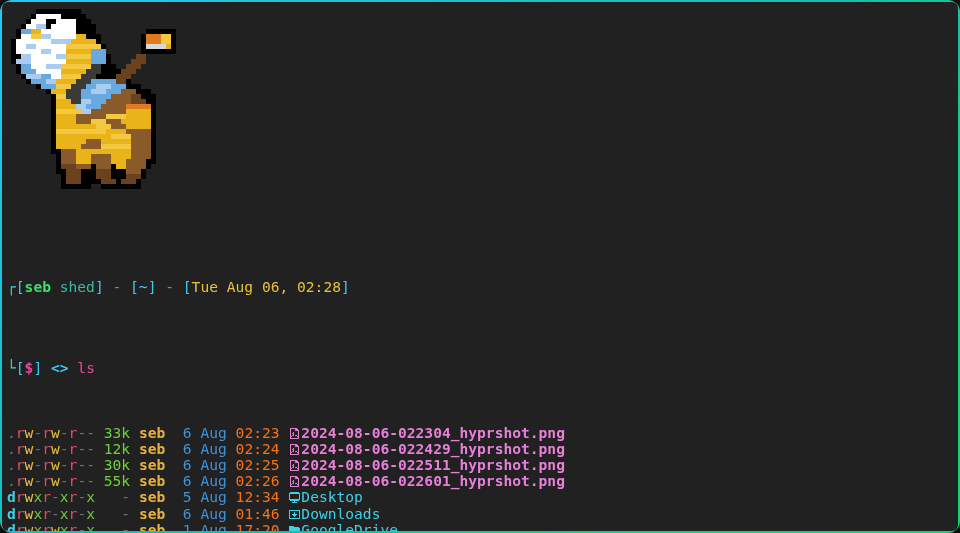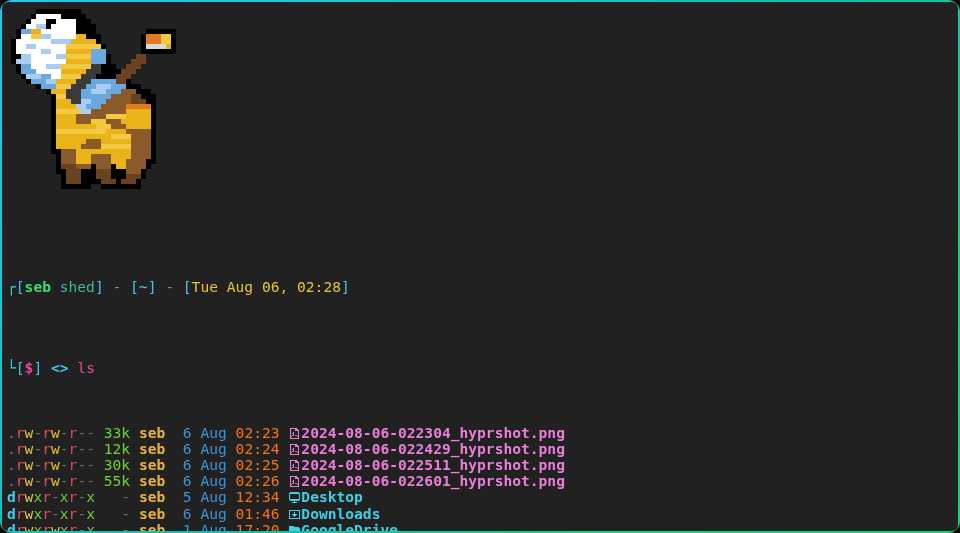--- a/index.html
+++ b/index.html
@@ -81,21 +81,21 @@
   .p-w   { color: #e8c23a; }
   .p-x   { color: #6fc93a; }
   .p-n   { color: #707070; }
   .p-dot { color: #707070; }
   .size  { color: #6fd13a; font-weight: normal; }
   .size-none { color: #707070; }
   .owner { color: #e8b33a; font-weight: bold; }
   .date  { color: #3f93d8; }
   .time  { color: #f97316; }
   .f-png { color: #e87fd8; font-weight: bold; text-align: right; }
-  .f-dir { color: #3fd0e8; font-weight: bold; text-align: right; }
+  .f-dir { color: #3fd0e8; font-weight: normal; text-align: right; }
   .icon  { display: inline-block; vertical-align: -2px; }
 </style>
 </head>
 <body>
 
 <div id="terminal-window">
   <div id="terminal-body">
 
     <svg id="pixel-art" viewBox="0 0 38 41" shape-rendering="crispEdges" xmlns="http://www.w3.org/2000/svg">
       <g>

